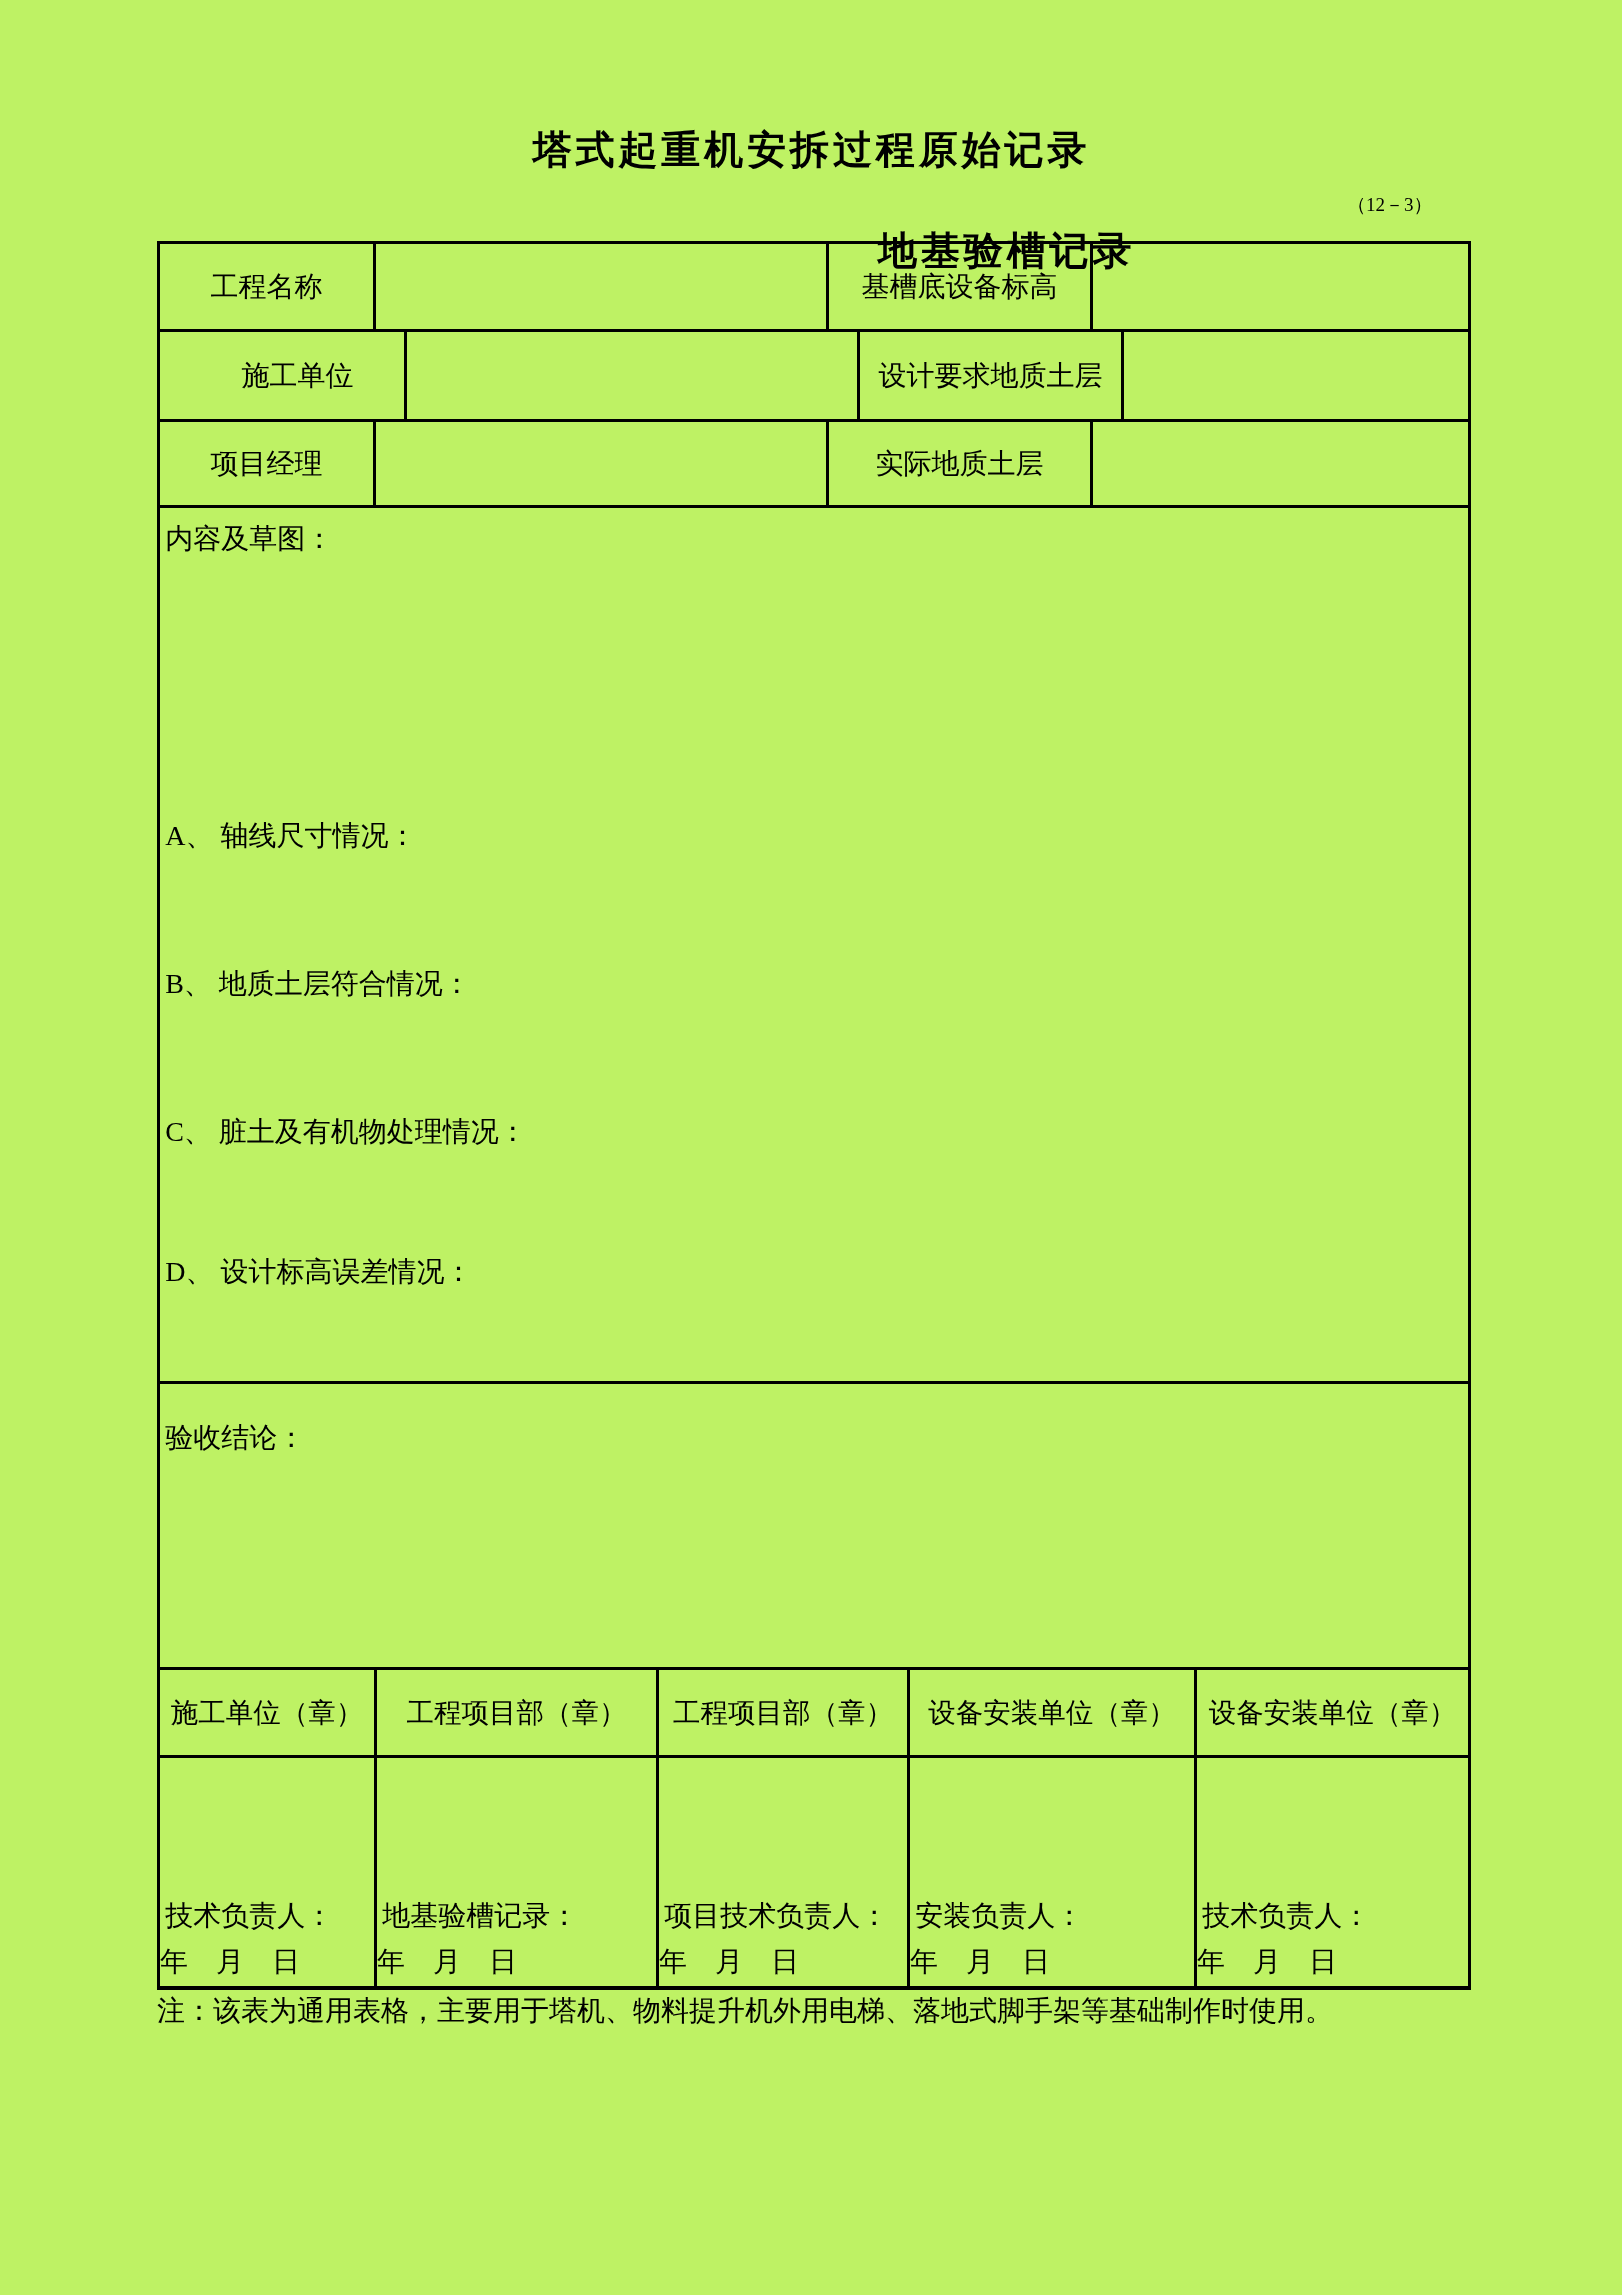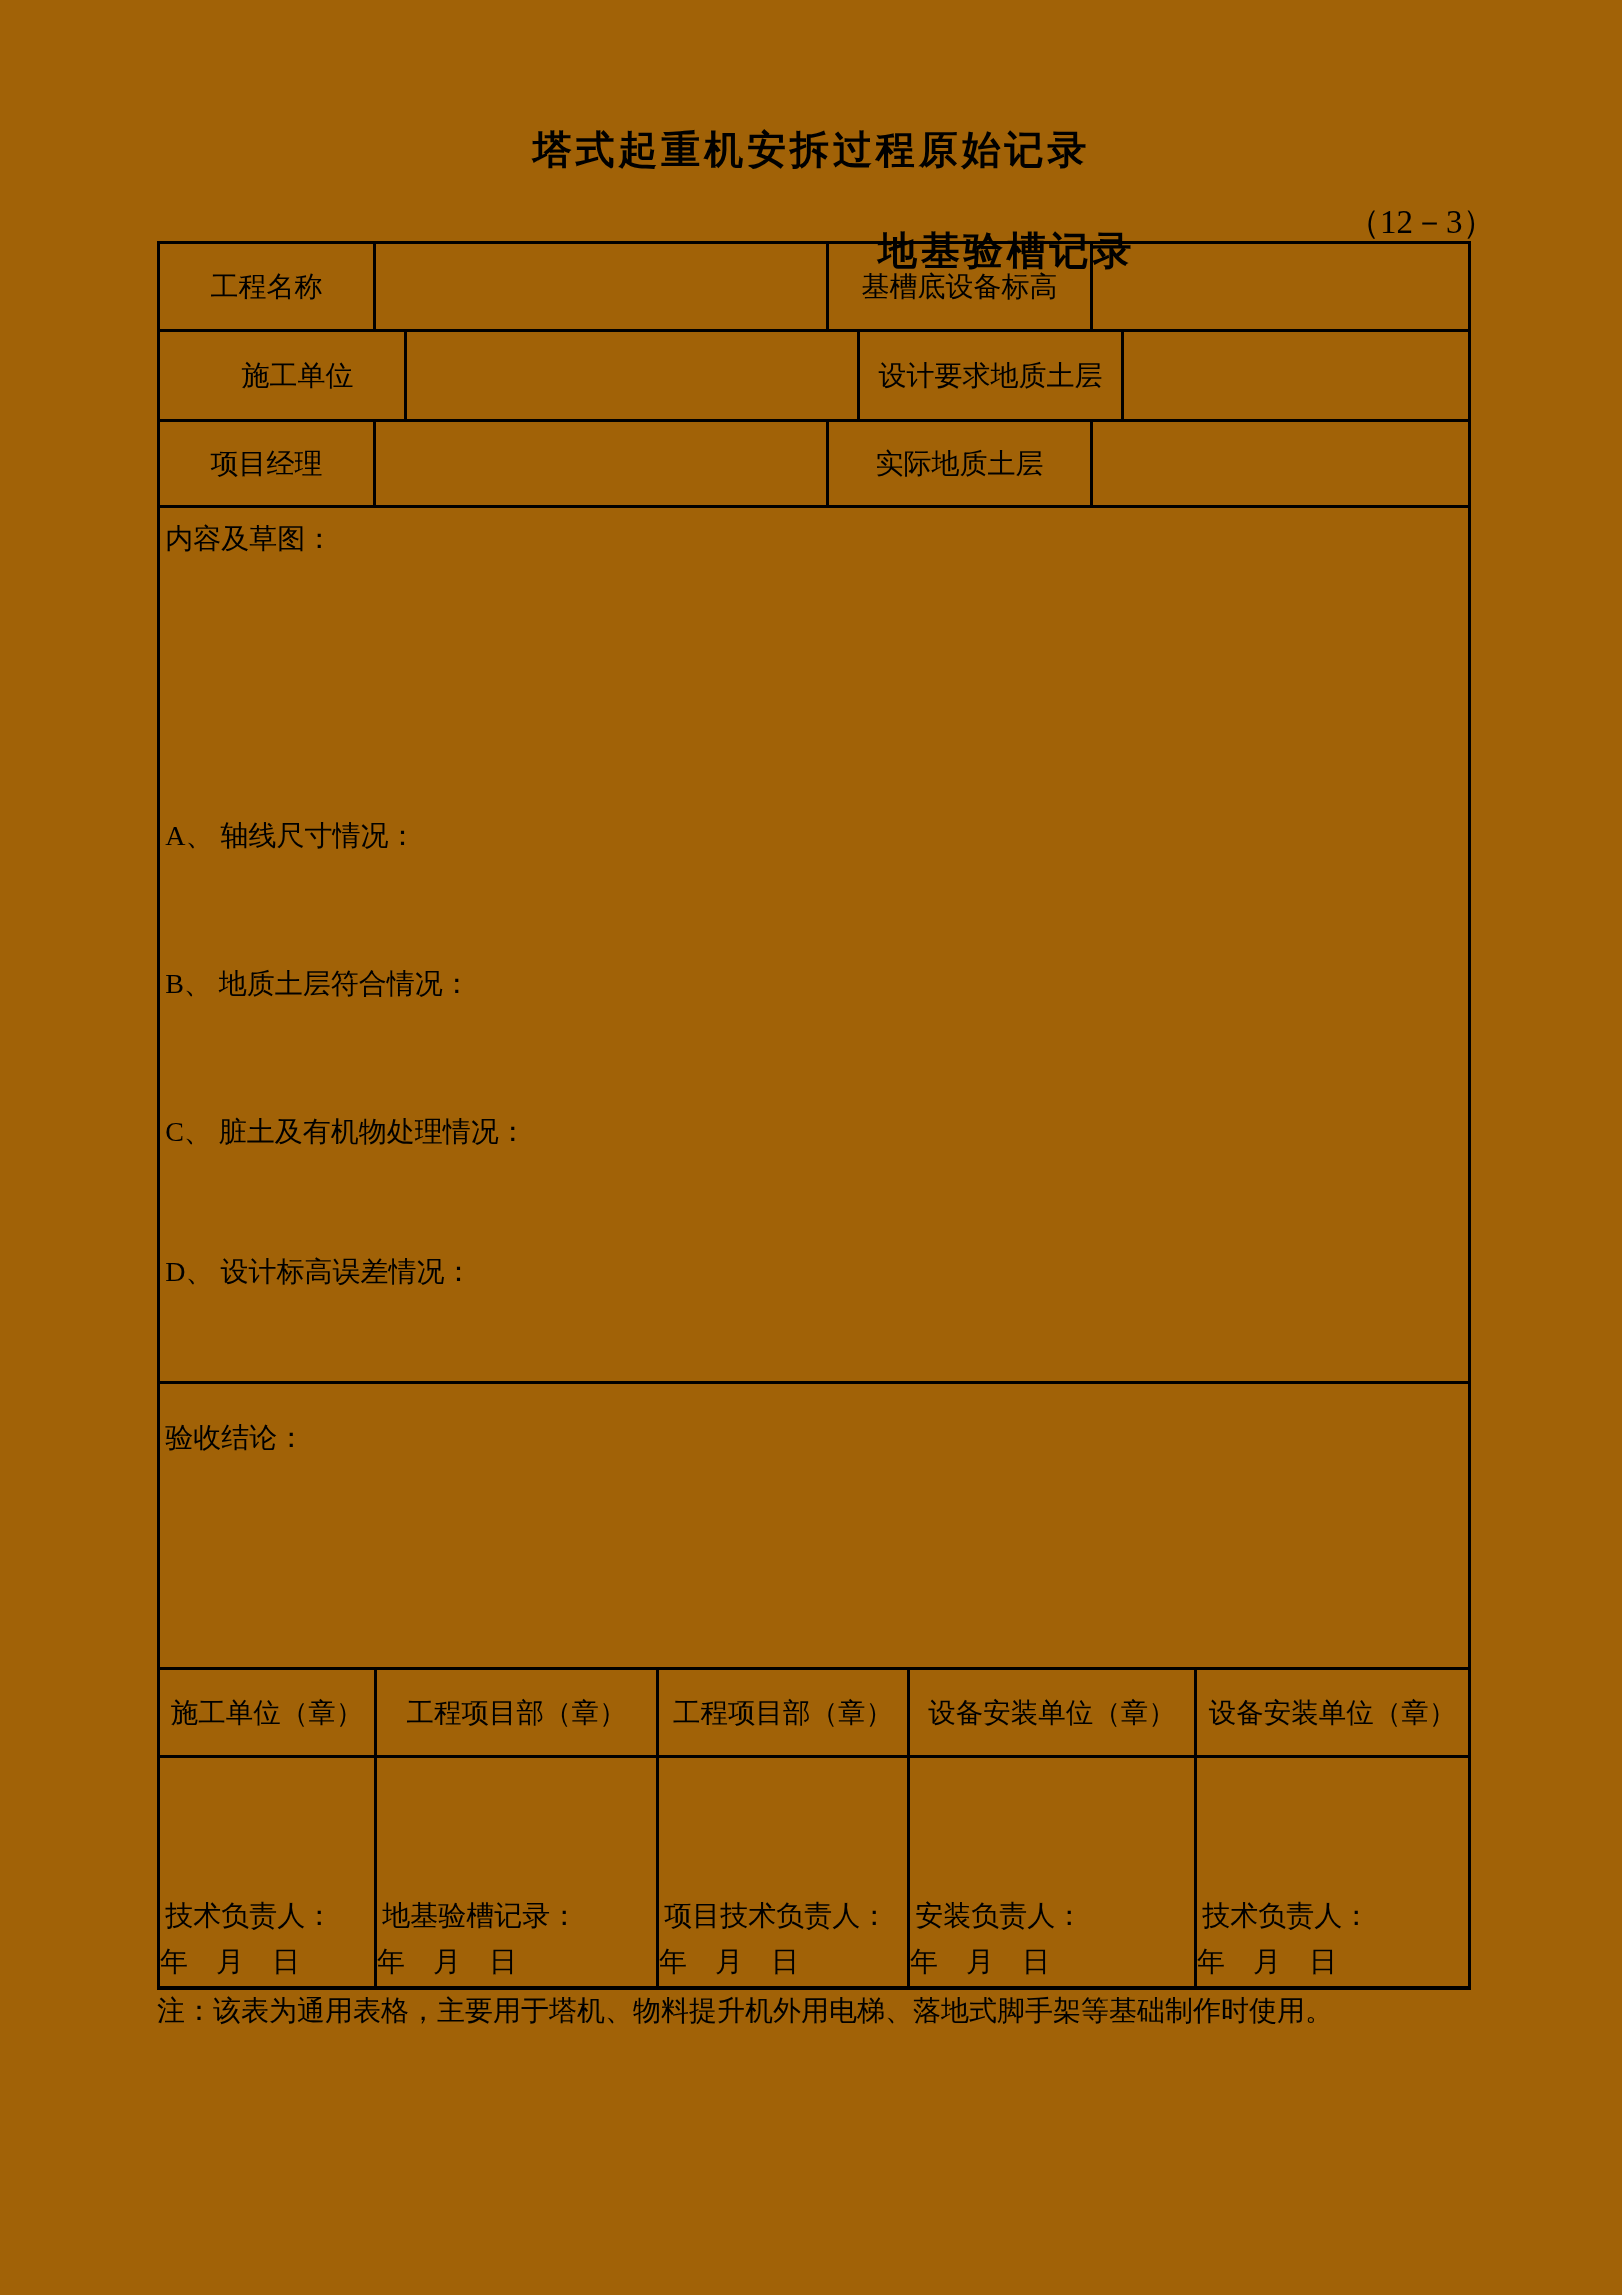--- a/index.html
+++ b/index.html
@@ -1,39 +1,39 @@
 <!DOCTYPE html>
 <html style="font-size:10.5px"><head>
 <meta charset="utf-8">
 <style>
   html,body{margin:0;padding:0;}
   body{background:#888;}
   .page{
     position:relative;
     width:1623px;height:2295px;
-    background:#a16207;
+    background:#bef264;
     font-family:"Liberation Serif","DejaVu Serif",serif;
     color:#000;
     overflow:hidden;
   }
   .title1{
     position:absolute;top:123px;left:0;width:1623px;
     text-align:center;
     font-size:39px;font-weight:bold;letter-spacing:3.9px;
     white-space:nowrap;
   }
   .title2{
     position:absolute;top:184px;left:878px;
     font-size:39px;font-weight:bold;letter-spacing:3.9px;
     white-space:nowrap;
     margin-top:40px;
   }
   .form-number{
-    position:absolute;top:200px;left:1347px;
-    font-size:33px;white-space:nowrap;
+    position:absolute;top:192px;left:1347px;
+    font-size:19px;white-space:nowrap;
   }
   .form{
     position:absolute;left:157px;top:241px;
     width:1314px;height:1749px;
     box-sizing:border-box;
     border:3.3px solid #000;border-bottom-width:4.6px;
     display:flex;flex-direction:column;
     font-size:28px;
   }
   .row{display:flex;box-sizing:border-box;border-bottom:3.3px solid #000;}

